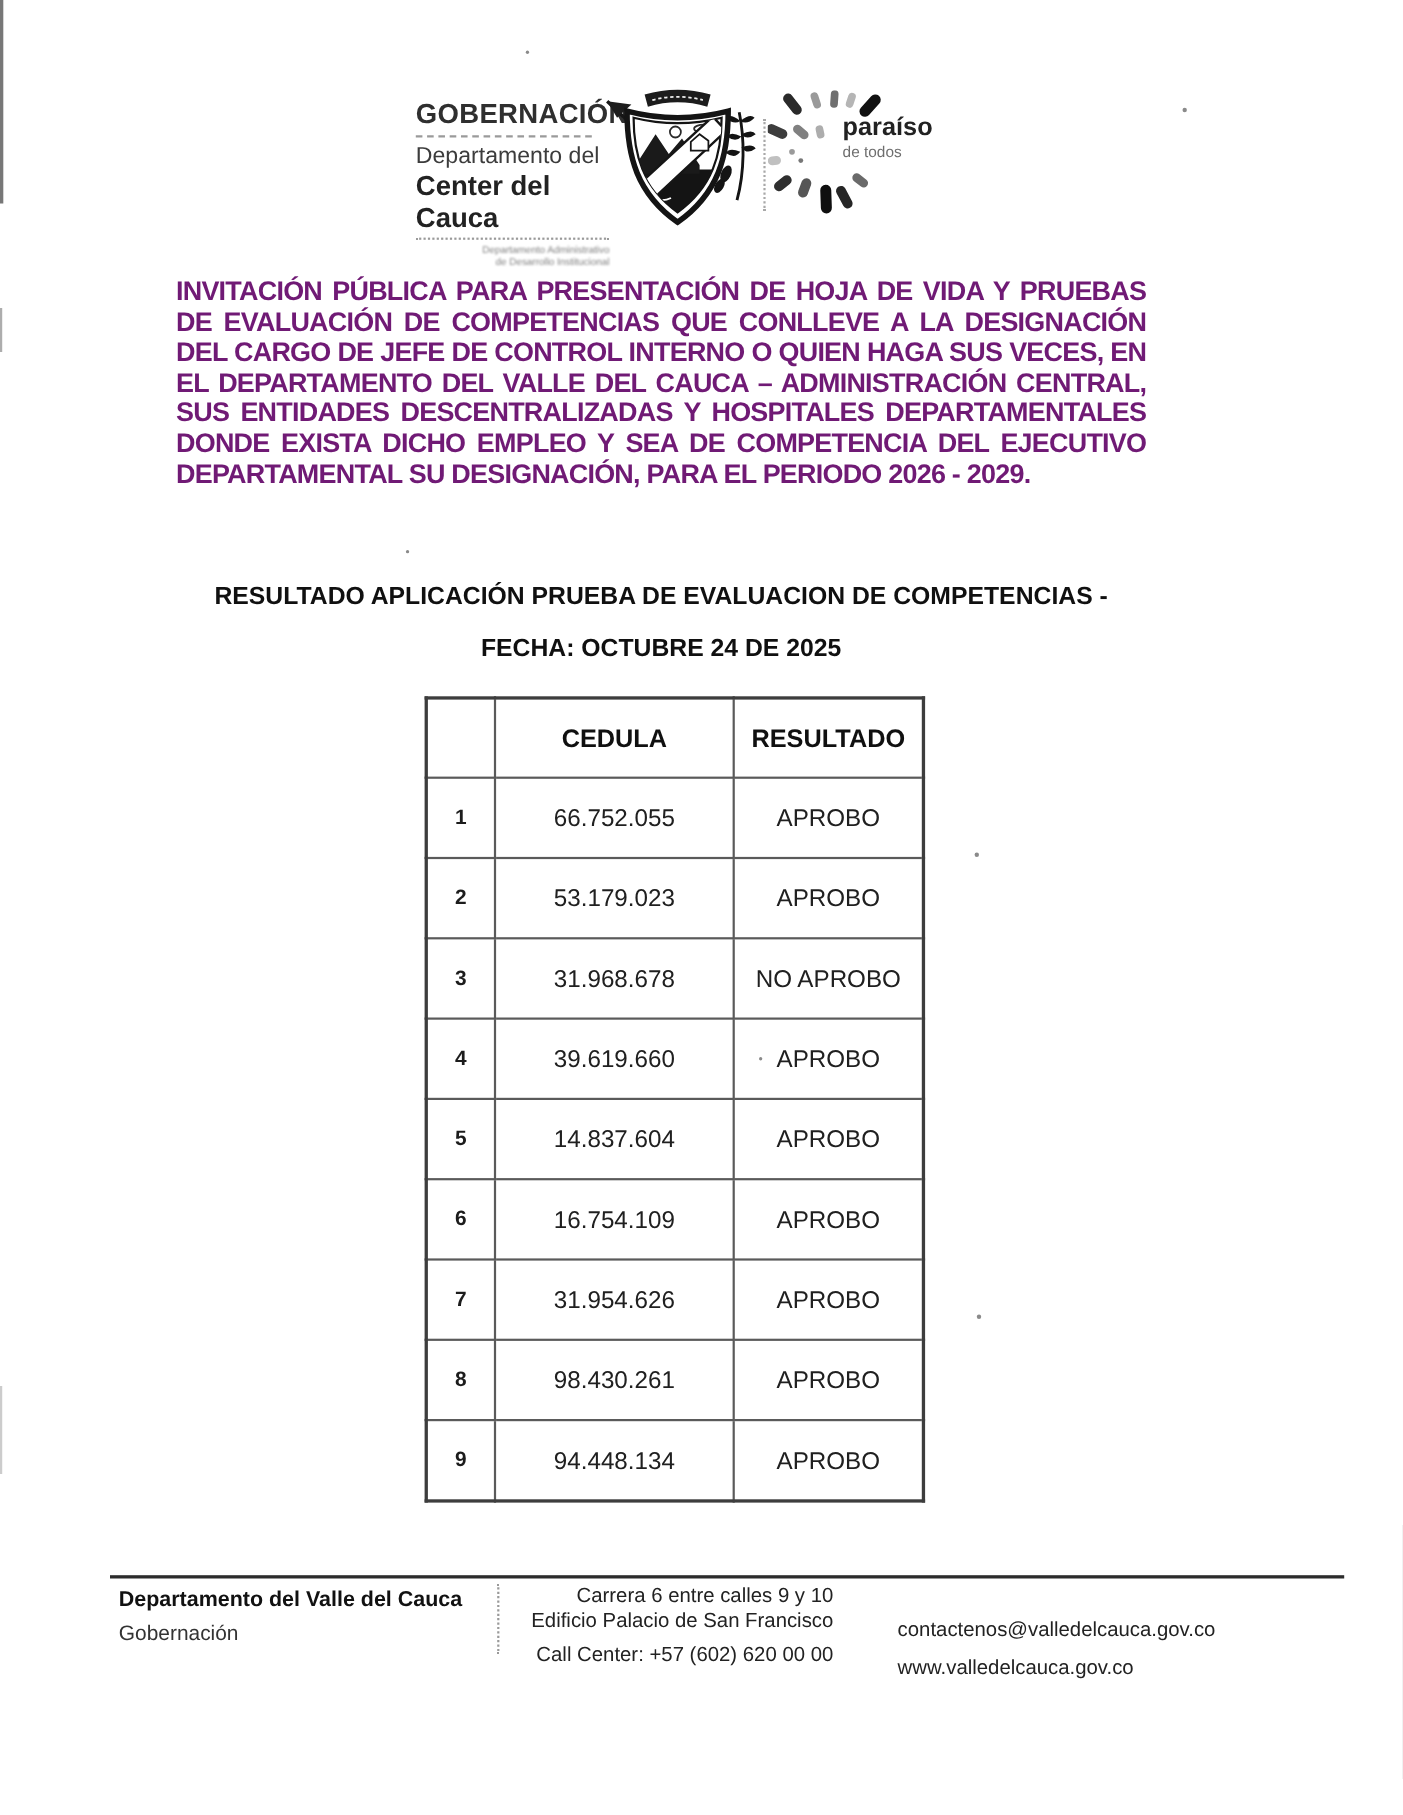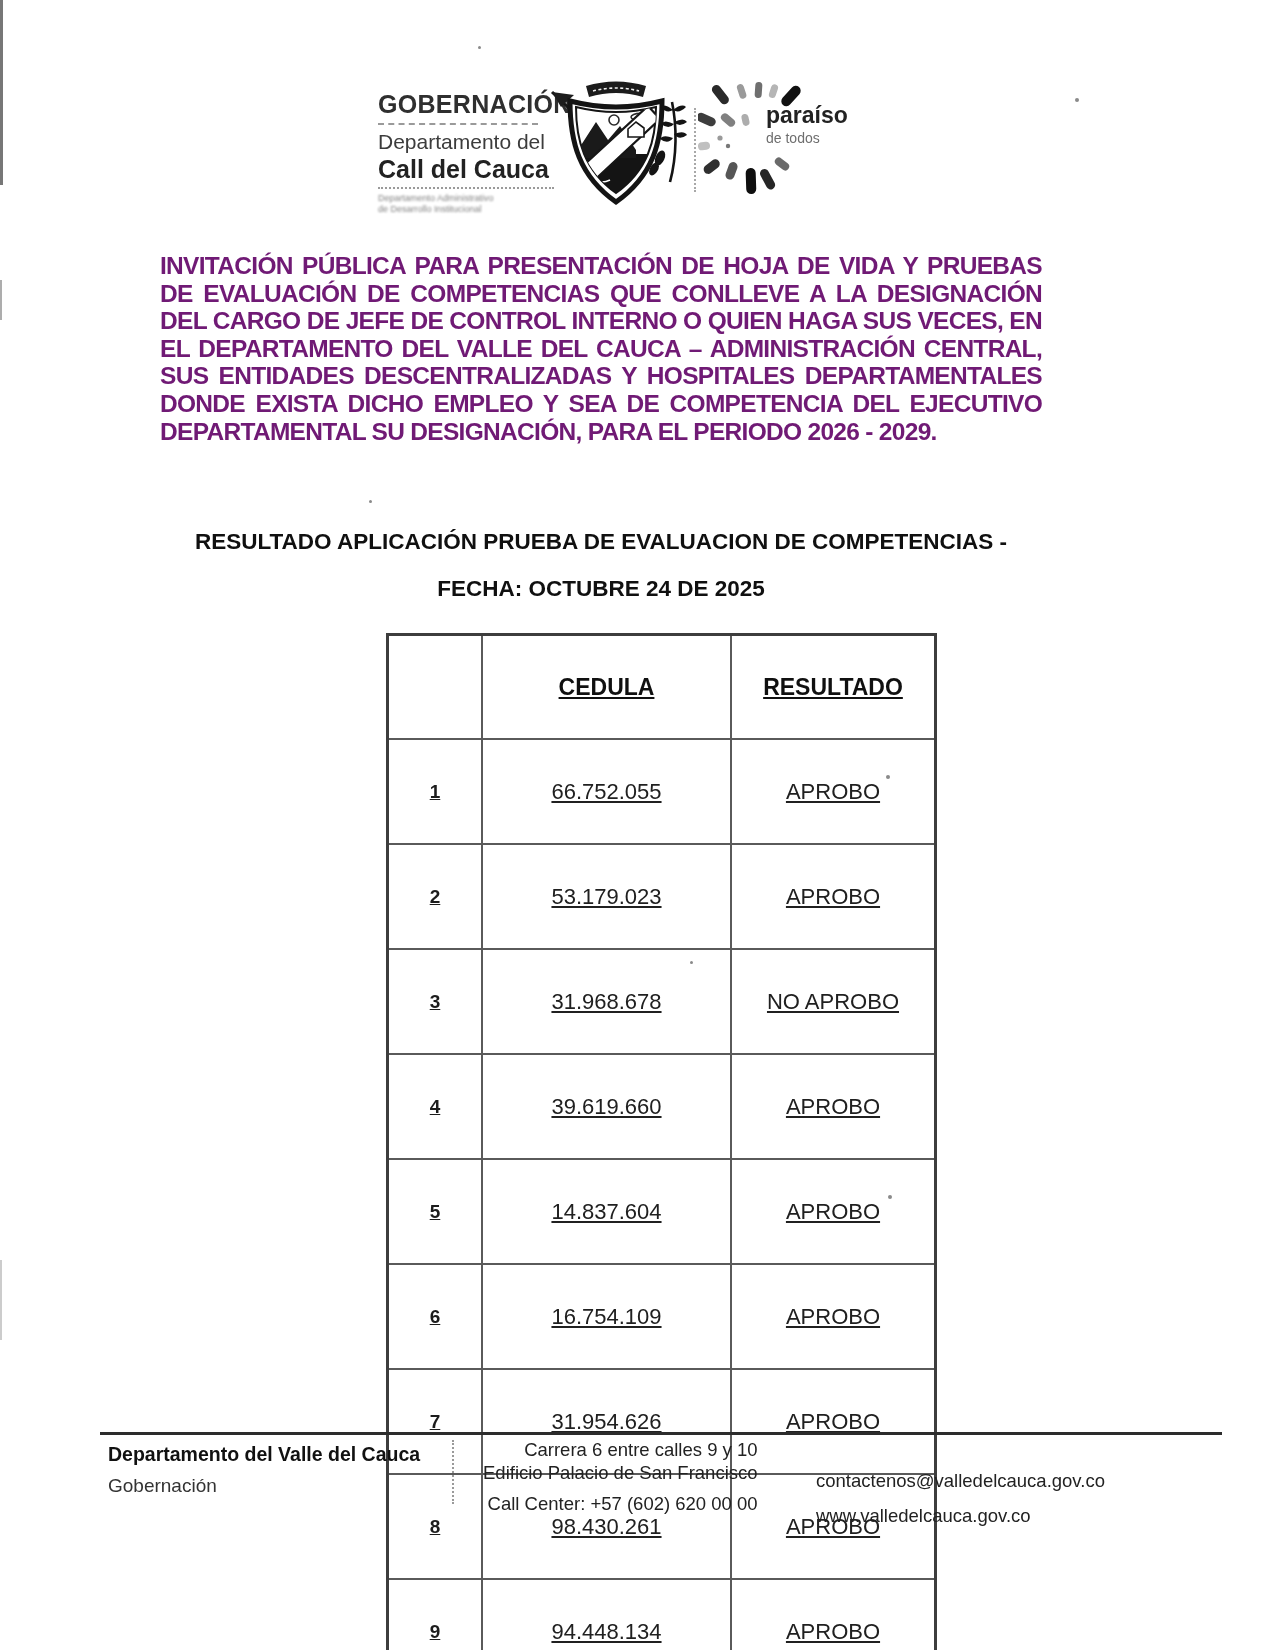--- a/index.html
+++ b/index.html
@@ -13,21 +13,21 @@
   .edge-line2{position:absolute;left:0;top:280px;width:2px;height:40px;background:#777;opacity:.6;}
   .edge-line3{position:absolute;left:0;top:1260px;width:2px;height:80px;background:#999;opacity:.5;}
   .speck{position:absolute;border-radius:50%;background:#8a8a8a;}
   
   .brand{position:absolute;left:378px;top:90px;width:190px;}
   .brand-name{font-size:25px;font-weight:bold;letter-spacing:.3px;color:#2f2f2f;}
   .brand-dash{width:160px;border-bottom:2px dashed #9a9a9a;margin:4px 0 5px;}
   .brand-sub1{font-size:21px;color:#3c3c3c;}
   .brand-sub2{font-size:25px;font-weight:bold;color:#222;margin-top:1px;}
   .brand-dot{width:176px;border-bottom:2px dotted #9a9a9a;margin:3px 0 4px;}
-  .brand-caption{font-size:9px;line-height:11px;color:#808080;filter:blur(.8px);text-align:left;width:176px;}
+  .brand-caption{font-size:9px;line-height:11px;color:#808080;filter:blur(.8px);text-align:right;width:176px;}
   .shield-wrap{position:absolute;left:548px;top:76px;}
   .logo-sep{position:absolute;left:694px;top:108px;height:84px;border-left:2px dotted #a8a8a8;}
   .burst-wrap{position:absolute;left:698px;top:82px;}
   .slogan{position:absolute;left:766px;top:104px;line-height:23px;}
   .slogan-bold{font-size:23px;font-weight:bold;color:#222;}
   .slogan-light{font-size:14px;color:#6e6e6e;}
   
   .doc-title{
     position:absolute;left:160px;top:252px;width:882px;
     font-size:24.5px;font-weight:bold;line-height:27.6px;letter-spacing:-.7px;
@@ -37,21 +37,21 @@
     position:absolute;left:160px;top:480px;width:882px;text-align:center;
     font-size:22.5px;font-weight:bold;line-height:29px;color:#101010;margin-top:47px;
   }
   .doc-date{
     position:absolute;left:160px;top:576px;width:882px;text-align:center;
     font-size:22.5px;font-weight:bold;color:#101010;
   }
   
   .tbl-wrap{position:absolute;left:386px;top:633px;}
   table.results{border-collapse:collapse;border:3px solid #3d3d3d;}
-  table.results td{border:2px solid #5a5a5a;text-align:center;vertical-align:middle;padding:16px;text-decoration:underline;}
+  table.results td{border:2px solid #5a5a5a;text-align:center;vertical-align:middle;padding:0;}
   td.c-num{width:60px;height:71px;font-size:19px;font-weight:bold;color:#1c1c1c;}
   td.c-ced{width:215px;font-size:22px;color:#202020;}
   td.c-res{width:170px;font-size:22px;color:#202020;}
   tr.hdr td{height:70px;font-size:23px;font-weight:bold;color:#101010;}
   
   .footer-line{position:absolute;left:100px;top:1432px;width:1122px;border-top:3px solid #2c2c2c;}
   .f-left{position:absolute;left:108px;top:1443px;}
   .f-left-bold{font-size:19.5px;font-weight:bold;color:#111;}
   .f-left-normal{font-size:19px;color:#333;margin-top:9px;}
   .f-sep{position:absolute;left:452px;top:1440px;height:64px;border-left:2px dotted #9a9a9a;}
@@ -72,21 +72,21 @@
   <div class="speck" style="left:478px;top:46px;width:3px;height:3px;"></div>
   <div class="speck" style="left:886px;top:775px;width:4px;height:4px;"></div>
   <div class="speck" style="left:888px;top:1195px;width:4px;height:4px;"></div>
   <div class="speck" style="left:690px;top:961px;width:3px;height:3px;"></div>
   <div class="speck" style="left:369px;top:500px;width:3px;height:3px;"></div>
 
   <div class="brand">
     <div class="brand-name">GOBERNACIÓN</div>
     <div class="brand-dash"></div>
     <div class="brand-sub1">Departamento del</div>
-    <div class="brand-sub2">Call del Cauca</div>
+    <div class="brand-sub2">Center del Cauca</div>
     <div class="brand-dot"></div>
     <div class="brand-caption">
       <span>Departamento Administrativo</span><br>
       <span>de Desarrollo Institucional</span>
     </div>
   </div>
 
   <div class="shield-wrap">
     <svg width="142" height="134" viewBox="0 0 142 134">
 

